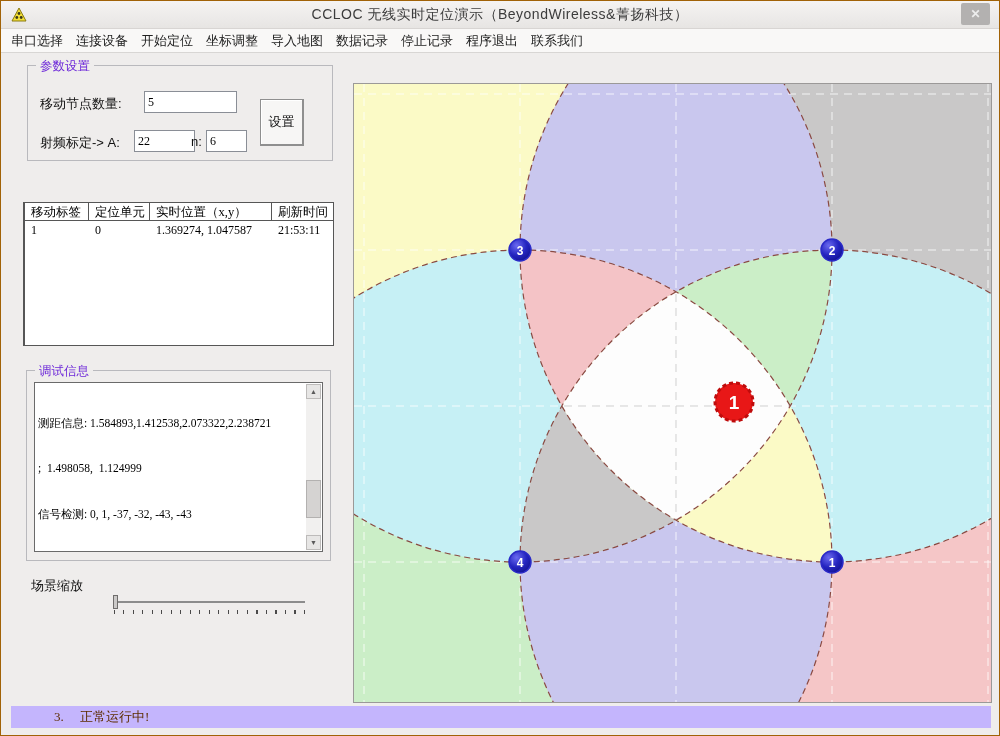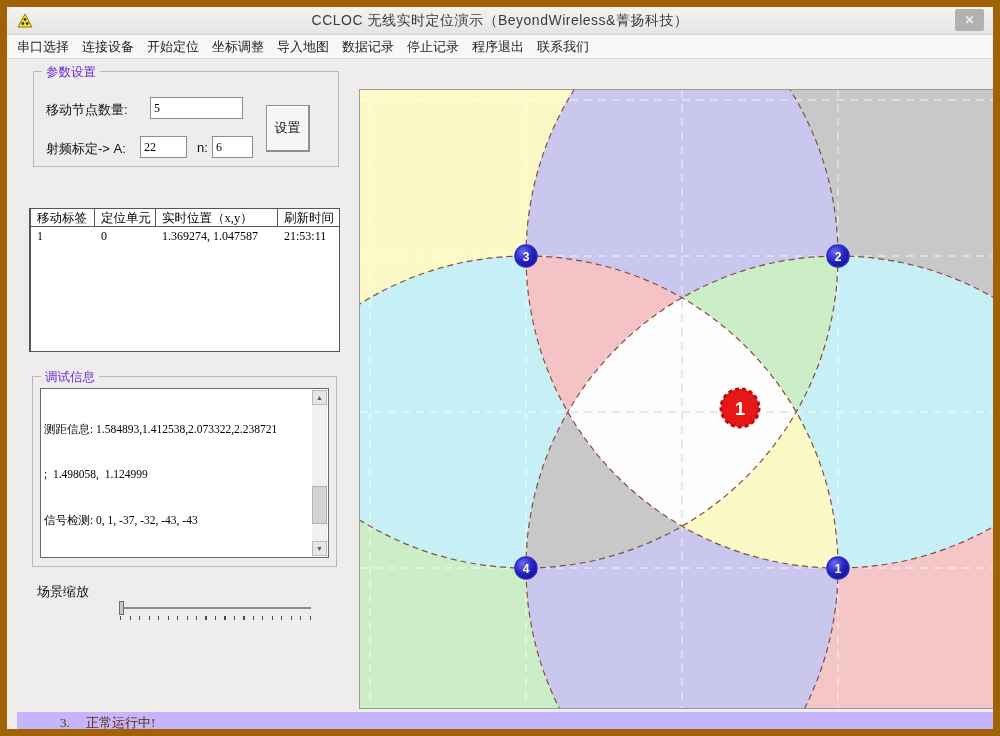--- a/index.html
+++ b/index.html
@@ -1,19 +1,19 @@
 <!DOCTYPE html>
 <html><head>
 <meta charset="utf-8">
 <style>
   * { margin:0; padding:0; box-sizing:border-box; }
   html,body { width:1000px; height:736px; }
   body { font-family:"Liberation Sans", sans-serif; }
   #window { position:relative; width:1000px; height:736px; background:#efedec;
-            border:7px solid #a16207; overflow:hidden; }
+            border:1px solid #a16207; overflow:hidden; }
 
   
   #titlebar { position:absolute; left:0; top:0; width:100%; height:28px;
     background:linear-gradient(#f5f3f2,#e7e5e3); border-bottom:1px solid #d8d5d3; }
   #app-icon { position:absolute; left:10px; top:6px; width:16px; height:16px; }
   #title { position:absolute; left:0; right:0; top:5px; text-align:center;
     font-size:14px; color:#3c3c3c; letter-spacing:.5px; }
   #close-btn { position:absolute; right:9px; top:2px; width:29px; height:22px;
     background:#b3b1b0; border-radius:2px; color:#ededed; font-size:12px; font-weight:bold;
     text-align:center; line-height:22px; cursor:default; }
@@ -107,21 +107,21 @@
     <span class="menu-item">停止记录</span>
     <span class="menu-item">程序退出</span>
     <span class="menu-item">联系我们</span>
   </div>
 
   <div id="params" class="groupbox">
     <span class="gb-legend">参数设置</span>
     <span class="p-label" style="left:12px; top:29px;">移动节点数量:</span>
     <input class="win-input" style="left: 116px; top: 25px; width: 93px;" value="5">
     <span class="p-label" style="left:12px; top:68px;">射频标定-&gt; A:</span>
-    <input class="win-input" style="left: 106px; top: 64px; width: 47px;" value="22">
+    <input class="win-input" style="left: 106px; top: 64px; width: 61px;" value="22">
     <span class="p-label" style="left:163px; top:68px;">n:</span>
     <input class="win-input" style="left: 178px; top: 64px; width: 41px;" value="6">
     <button id="set-btn">设置</button>
   </div>
 
   <div id="tagtable">
     <div class="tt-head">
       <div class="tt-hcell c0">移动标签</div>
       <div class="tt-hcell c1">定位单元</div>
       <div class="tt-hcell c2">实时位置（x,y）</div>

